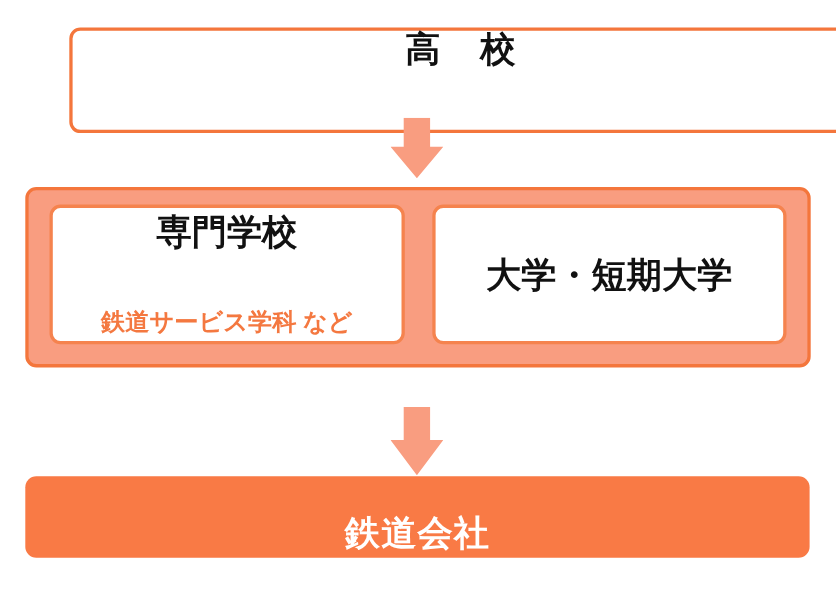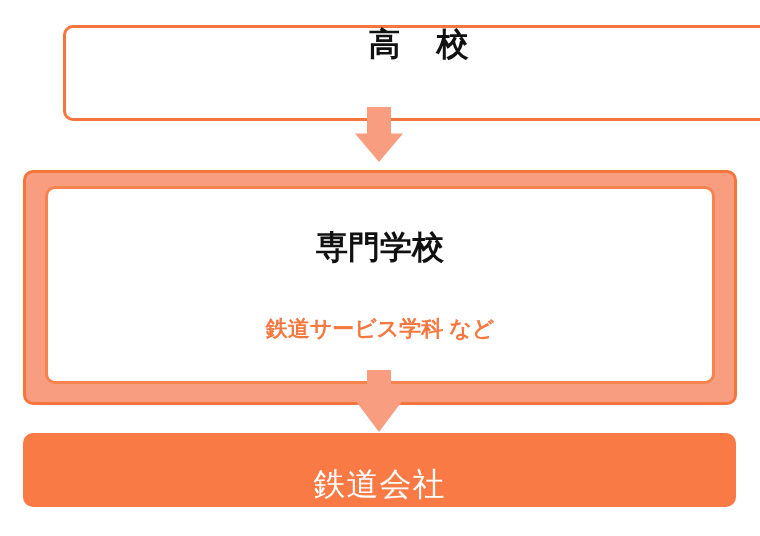--- a/index.html
+++ b/index.html
@@ -29,21 +29,21 @@
   }
 
   
   .arrow { position: absolute; left: 355px; width: 48px; }
   .arrow-1 { top: 107px; height: 55px; }
   .arrow-2 { top: 370px; height: 62px; }
   .arrow svg { display: block; width: 100%; height: 100%; }
 
   
   .midgroup {
-    left: 23px; top: 170px; width: 714px; height: 235px;
+    left: 23px; top: 170px; width: 714px; height: 164px;
     background: #F99D80;
     border: 3px solid #F4763C;
     display: flex; gap: 25px;
     padding: 13px 19px 18px 19px;
   }
   .whitebox {
     flex: 1 1 0;
     background: #ffffff;
     border: 3px solid #F5834E;
     border-radius: 10px;
@@ -61,21 +61,21 @@
     margin-top: 40px;
   }
 
   
   .company {
     left: 23px; top: 433px; width: 713px; height: 74px;
     background: #F97A45;
     display: flex; align-items: center; justify-content: center;
   }
   .company .label {
-    font-size: 32px; font-weight: normal; color: #ffffff;
+    font-size: 32px; font-weight: bold; color: #ffffff;
     letter-spacing: 1px; line-height: 1; margin-top: 28px;
   }
 </style>
 </head>
 <body>
 
 <div class="canvas">
 
   <div class="node highschool">
     <span class="label">高　校</span>
@@ -85,20 +85,23 @@
     <svg viewBox="0 0 48 56" preserveAspectRatio="none" aria-hidden="true">
       <path d="M12 0 H36 V27 H48 L24 56 L0 27 H12 Z" fill="#F99D80"></path>
     </svg>
   </div>
 
   <div class="node midgroup">
     <div class="whitebox">
       <span class="box-title">専門学校</span>
       <span class="box-sub">鉄道サービス学科 など</span>
     </div>
+    <div class="whitebox">
+      <span class="box-title">大学・短期大学</span>
+    </div>
   </div>
 
   <div class="arrow arrow-2">
     <svg viewBox="0 0 48 56" preserveAspectRatio="none" aria-hidden="true">
       <path d="M12 0 H36 V27 H48 L24 56 L0 27 H12 Z" fill="#F99D80"></path>
     </svg>
   </div>
 
   <div class="node company">
     <span class="label">鉄道会社</span>

